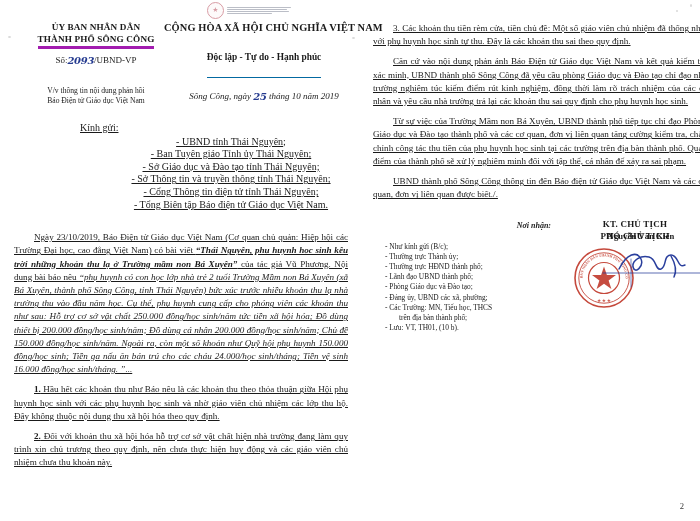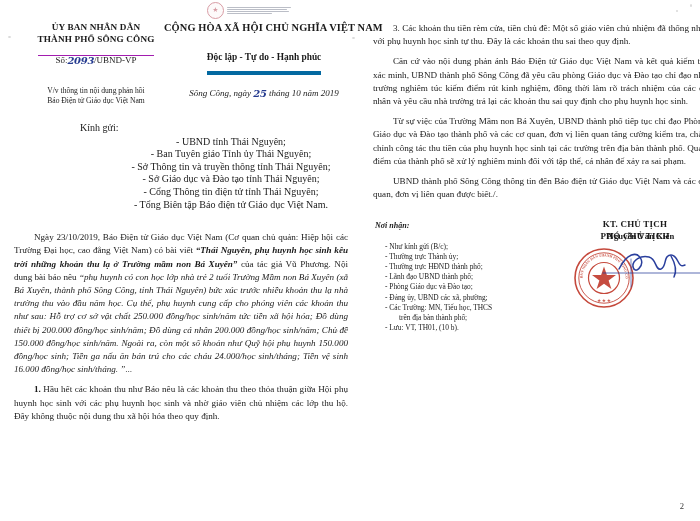--- a/index.html
+++ b/index.html
@@ -20,20 +20,21 @@
     position: absolute;
     inset: 0;
     width: 700px;
     height: 521px;
   }
   .col {
     position: absolute;
     top: 0;
     width: 336px;
     height: 521px;
+    text-decoration: underline;
   }
   .col-left  { left: 14px; }
   .col-right { left: 373px; }
 
   
   .digistamp {
     position: absolute;
     left: 207px;
     top: 1px;
     width: 86px;
@@ -93,36 +94,36 @@
     top: 0;
     width: 200px;
     text-align: center;
   }
   .org {
     font-weight: bold;
     font-size: 9.2px;
     line-height: 11.6px;
     letter-spacing: 0.15px;
   }
-  .org .ul { border-bottom: 1px solid #a21caf; padding-bottom: 11px; }
+  .org .ul { border-bottom: 3px solid #a21caf; padding-bottom: 2px; }
   .nation {
     font-weight: bold;
     font-size: 10.4px;
     line-height: 12.4px;
     letter-spacing: 0.1px;
     white-space: nowrap;
   }
   .motto {
     font-weight: bold;
     font-size: 9.4px;
     line-height: 12px;
     margin-top: 17px;
     display: inline-block;
-    border-bottom: 4px solid #0369a1;
-    padding-bottom: 8px;
+    border-bottom: 1px solid #0369a1;
+    padding-bottom: 14px;
   }
   .docnum {
     font-size: 9px;
     margin-top: 9px;
     line-height: 11px;
     white-space: nowrap;
   }
   .hw {
     font-family: "DejaVu Serif", serif;
     font-style: italic;
@@ -189,20 +190,21 @@
     top: 0;
     width: 176px;
     font-size: 7.4px;
     line-height: 10.2px;
   }
   .noinhan-title {
     font-weight: bold;
     font-style: italic;
     font-size: 8px;
     margin-bottom: 8px;
+    text-align: right;
   }
   .noinhan ul { margin: 10px; padding: 0; list-style: none; }
   .noinhan li { padding-left: 7px; text-indent: -7px; }
   .noinhan li .cont { display: block; padding-left: 7px; text-indent: 0; }
 
   .signblock {
     position: absolute;
     right: -2px;
     top: -2px;
     width: 152px;
@@ -302,33 +304,34 @@
           <span>tháng 10 năm 2019</span>
         </div>
       </div>
     </div>
 
     <div class="kinhgui">
       <div class="lead">Kính gửi:</div>
       <ul>
         <li>- UBND tỉnh Thái Nguyên;</li>
         <li>- Ban Tuyên giáo Tỉnh ủy Thái Nguyên;</li>
+        <li>- Sở Giáo dục và Đào tạo tỉnh Thái Nguyên;</li>
         <li>- Sở Thông tin và truyền thông tỉnh Thái Nguyên;</li>
-        <li>- Sở Giáo dục và Đào tạo tỉnh Thái Nguyên;</li>
         <li>- Cổng Thông tin điện tử tỉnh Thái Nguyên;</li>
         <li>- Tổng Biên tập Báo điện tử Giáo dục Việt Nam.</li>
       </ul>
     </div>
 
     <div class="body-block">
       <p class="para"><span>Ngày 23/10/2019, Báo Điện tử Giáo dục Việt Nam (Cơ quan chủ quản: Hiệp hội các Trường Đại học, cao đẳng Việt Nam) có bài viết </span><span class="bi">“Thái Nguyên, phụ huynh học sinh kêu trời những khoản thu lạ ở Trường mầm non Bá Xuyên”</span><span> của tác giả Vũ Phương. Nội dung bài báo nêu </span><span class="it">“phụ huynh có con học lớp nhà trẻ 2 tuổi Trường Mầm non Bá Xuyên (xã Bá Xuyên, thành phố Sông Công, tỉnh Thái Nguyên) bức xúc trước nhiều khoản thu lạ nhà trường thu vào đầu năm học. Cụ thể, phụ huynh cung cấp cho phóng viên các khoản thu như sau: Hỗ trợ cơ sở vật chất 250.000 đồng/học sinh/năm tức tiền xã hội hóa; Đồ dùng thiết bị 200.000 đồng/học sinh/năm; Đồ dùng cá nhân 200.000 đồng/học sinh/năm; Chủ đề 150.000 đồng/học sinh/năm. Ngoài ra, còn một số khoản như Quỹ hội phụ huynh 150.000 đồng/học sinh; Tiền ga nấu ăn bán trú cho các cháu 24.000/học sinh/tháng; Tiền vệ sinh 16.000 đồng/học sinh/tháng. ”...</span></p>
 
 
       <p class="para"><span class="b">1.</span><span> Hầu hết các khoản thu như Báo nêu là các khoản thu theo thỏa thuận giữa Hội phụ huynh học sinh với các phụ huynh học sinh và nhờ giáo viên chủ nhiệm các lớp thu hộ. Đây không thuộc nội dung thu xã hội hóa theo quy định.</span></p>
 
+      <p class="para"><span class="b">2.</span><span> Đối với khoản thu xã hội hóa hỗ trợ cơ sở vật chất hiện nhà trường đang làm quy trình xin chủ trương theo quy định, nên chưa thực hiện huy động và các giáo viên chủ nhiệm chưa thu khoản này.</span></p>
     </div>
   </div>
 
   <div class="col col-right">
     <div class="body-block">
       <p class="para">3. Các khoản thu tiền rèm cửa, tiền chủ đề: Một số giáo viên chủ nhiệm đã thống nhất với phụ huynh học sinh tự thu. Đây là các khoản thu sai theo quy định.</p>
       <p class="para">Căn cứ vào nội dung phản ánh Báo Điện tử Giáo dục Việt Nam và kết quả kiểm tra xác minh, UBND thành phố Sông Công đã yêu cầu phòng Giáo dục và Đào tạo chỉ đạo nhà trường nghiêm túc kiểm điểm rút kinh nghiệm, đồng thời làm rõ trách nhiệm của các cá nhân và yêu cầu nhà trường trả lại các khoản thu sai quy định cho phụ huynh học sinh.</p>
       <p class="para">Từ sự việc của Trường Mầm non Bá Xuyên, UBND thành phố tiếp tục chỉ đạo Phòng Giáo dục và Đào tạo thành phố và các cơ quan, đơn vị liên quan tăng cường kiểm tra, chấn chỉnh công tác thu tiền của phụ huynh học sinh tại các trường trên địa bàn thành phố. Quan điểm của thành phố sẽ xử lý nghiêm minh đối với tập thể, cá nhân để xảy ra sai phạm.</p>
       <p class="para">UBND thành phố Sông Công thông tin đến Báo điện tử Giáo dục Việt Nam và các cơ quan, đơn vị liên quan được biết./.</p>
     </div>

